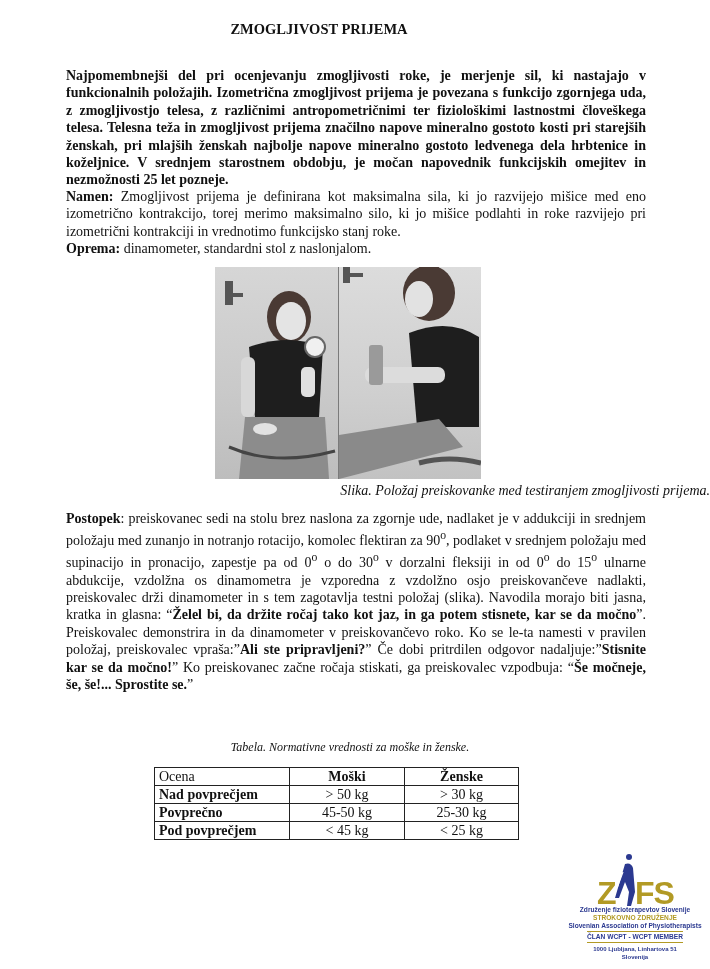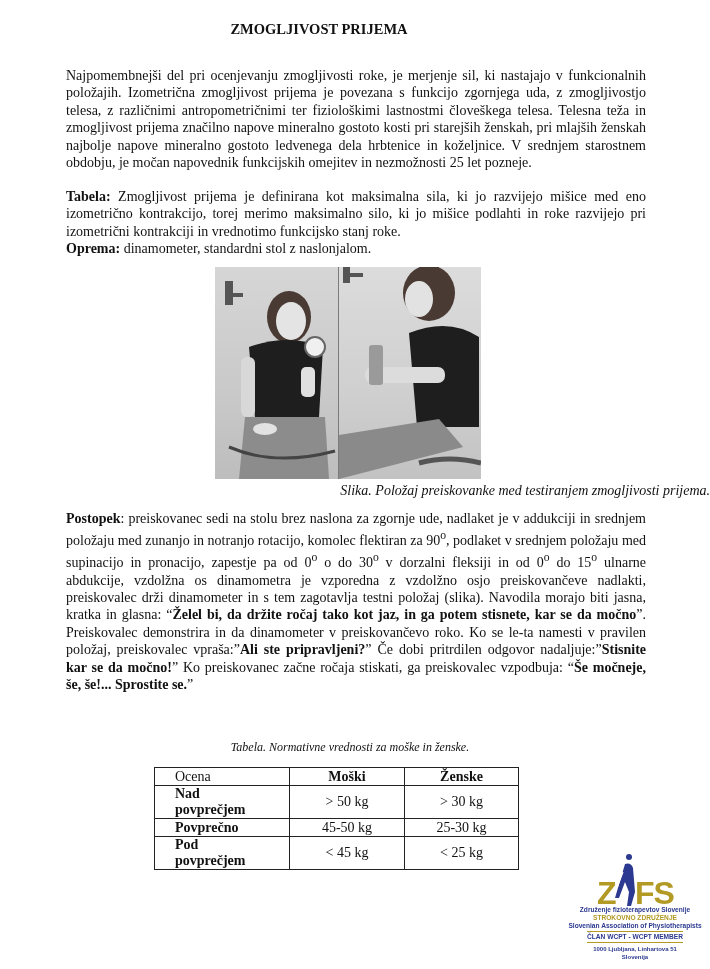--- a/index.html
+++ b/index.html
@@ -21,21 +21,21 @@
       position: absolute; left: 0; top: 38px; width: 710px;
       text-align: center; font-size: 14px; line-height: 17px;
     }
 
     .para {
       position: absolute; left: 66px; width: 580px;
       text-align: justify; font-size: 14px; line-height: 17.4px;
     }
     .para b { font-weight: bold; }
 
-    #p-intro { top: 67px; }
+    #p-intro { top: 67px; font-weight: bold; }
     #p-namen { top: 188px; }
     #p-oprema { top: 240px; }
 
     .photo {
       position: absolute; left: 215px; top: 267px; width: 266px; height: 212px;
       background: #cfcfcf; overflow: hidden;
     }
     .photo-half { position: absolute; top: 0; height: 212px; }
     .photo-left { left: 0; width: 123px; background: linear-gradient(180deg,#d6d6d6 0%,#c9c9c9 60%,#bdbdbd 100%); }
     .photo-right { left: 124px; width: 142px; background: linear-gradient(180deg,#dcdcdc 0%,#cfcfcf 60%,#c2c2c2 100%); }
@@ -55,21 +55,21 @@
       text-align: center; font-style: italic; font-size: 12px; line-height: 17px;
     }
 
     table.norms {
       position: absolute; left: 154px; top: 767px;
       border-collapse: collapse; width: 365px;
       font-size: 14px; line-height: 16px;
     }
     table.norms td, table.norms th {
       border: 1px solid #222;
-      padding: 0 20px;
+      padding: 0 4px;
       height: 18px;
       vertical-align: middle;
     }
     table.norms th { font-weight: bold; text-align: center; }
     table.norms th.first { font-weight: normal; text-align: left; }
     table.norms td.label { font-weight: bold; text-align: left; width: 135px; }
     table.norms td.val { text-align: center; }
     table.norms th.col-m, table.norms td.col-m { width: 115px; }
 
     .logo {
@@ -93,21 +93,21 @@
   </style>
 </head>
 <body>
 
 <div class="page">
 
   <div class="title">ZMOGLJIVOST PRIJEMA</div>
 
   <div class="para" id="p-intro">Najpomembnejši del pri ocenjevanju zmogljivosti roke, je merjenje sil, ki nastajajo v funkcionalnih položajih. Izometrična zmogljivost prijema je povezana s funkcijo zgornjega uda, z zmogljivostjo telesa, z različnimi antropometričnimi ter fiziološkimi lastnostmi človeškega telesa. Telesna teža in zmogljivost prijema značilno napove mineralno gostoto kosti pri starejših ženskah, pri mlajših ženskah najbolje napove mineralno gostoto ledvenega dela hrbtenice in koželjnice. V srednjem starostnem obdobju, je močan napovednik funkcijskih omejitev in nezmožnosti 25 let pozneje.</div>
 
-  <div class="para" id="p-namen"><b>Tabela:</b><span> Zmogljivost prijema je definirana kot maksimalna sila, ki jo razvijejo mišice med eno izometrično kontrakcijo, torej merimo maksimalno silo, ki jo mišice podlahti in roke razvijejo pri izometrični kontrakciji in vrednotimo funkcijsko stanj roke.</span></div>
+  <div class="para" id="p-namen"><b>Namen:</b><span> Zmogljivost prijema je definirana kot maksimalna sila, ki jo razvijejo mišice med eno izometrično kontrakcijo, torej merimo maksimalno silo, ki jo mišice podlahti in roke razvijejo pri izometrični kontrakciji in vrednotimo funkcijsko stanj roke.</span></div>
 
   <div class="para" id="p-oprema"><b>Oprema:</b><span> dinamometer, standardni stol z naslonjalom.</span></div>
 
   <div class="photo">
     <div class="photo-half photo-left">
       <svg width="123" height="212" viewBox="0 0 123 212">
         <rect x="10" y="14" width="8" height="24" fill="#555"></rect>
         <rect x="10" y="26" width="18" height="4" fill="#555"></rect>
         <ellipse cx="74" cy="50" rx="22" ry="26" fill="#4a3a34"></ellipse>
         <ellipse cx="76" cy="54" rx="15" ry="19" fill="#e4e4e4"></ellipse>

